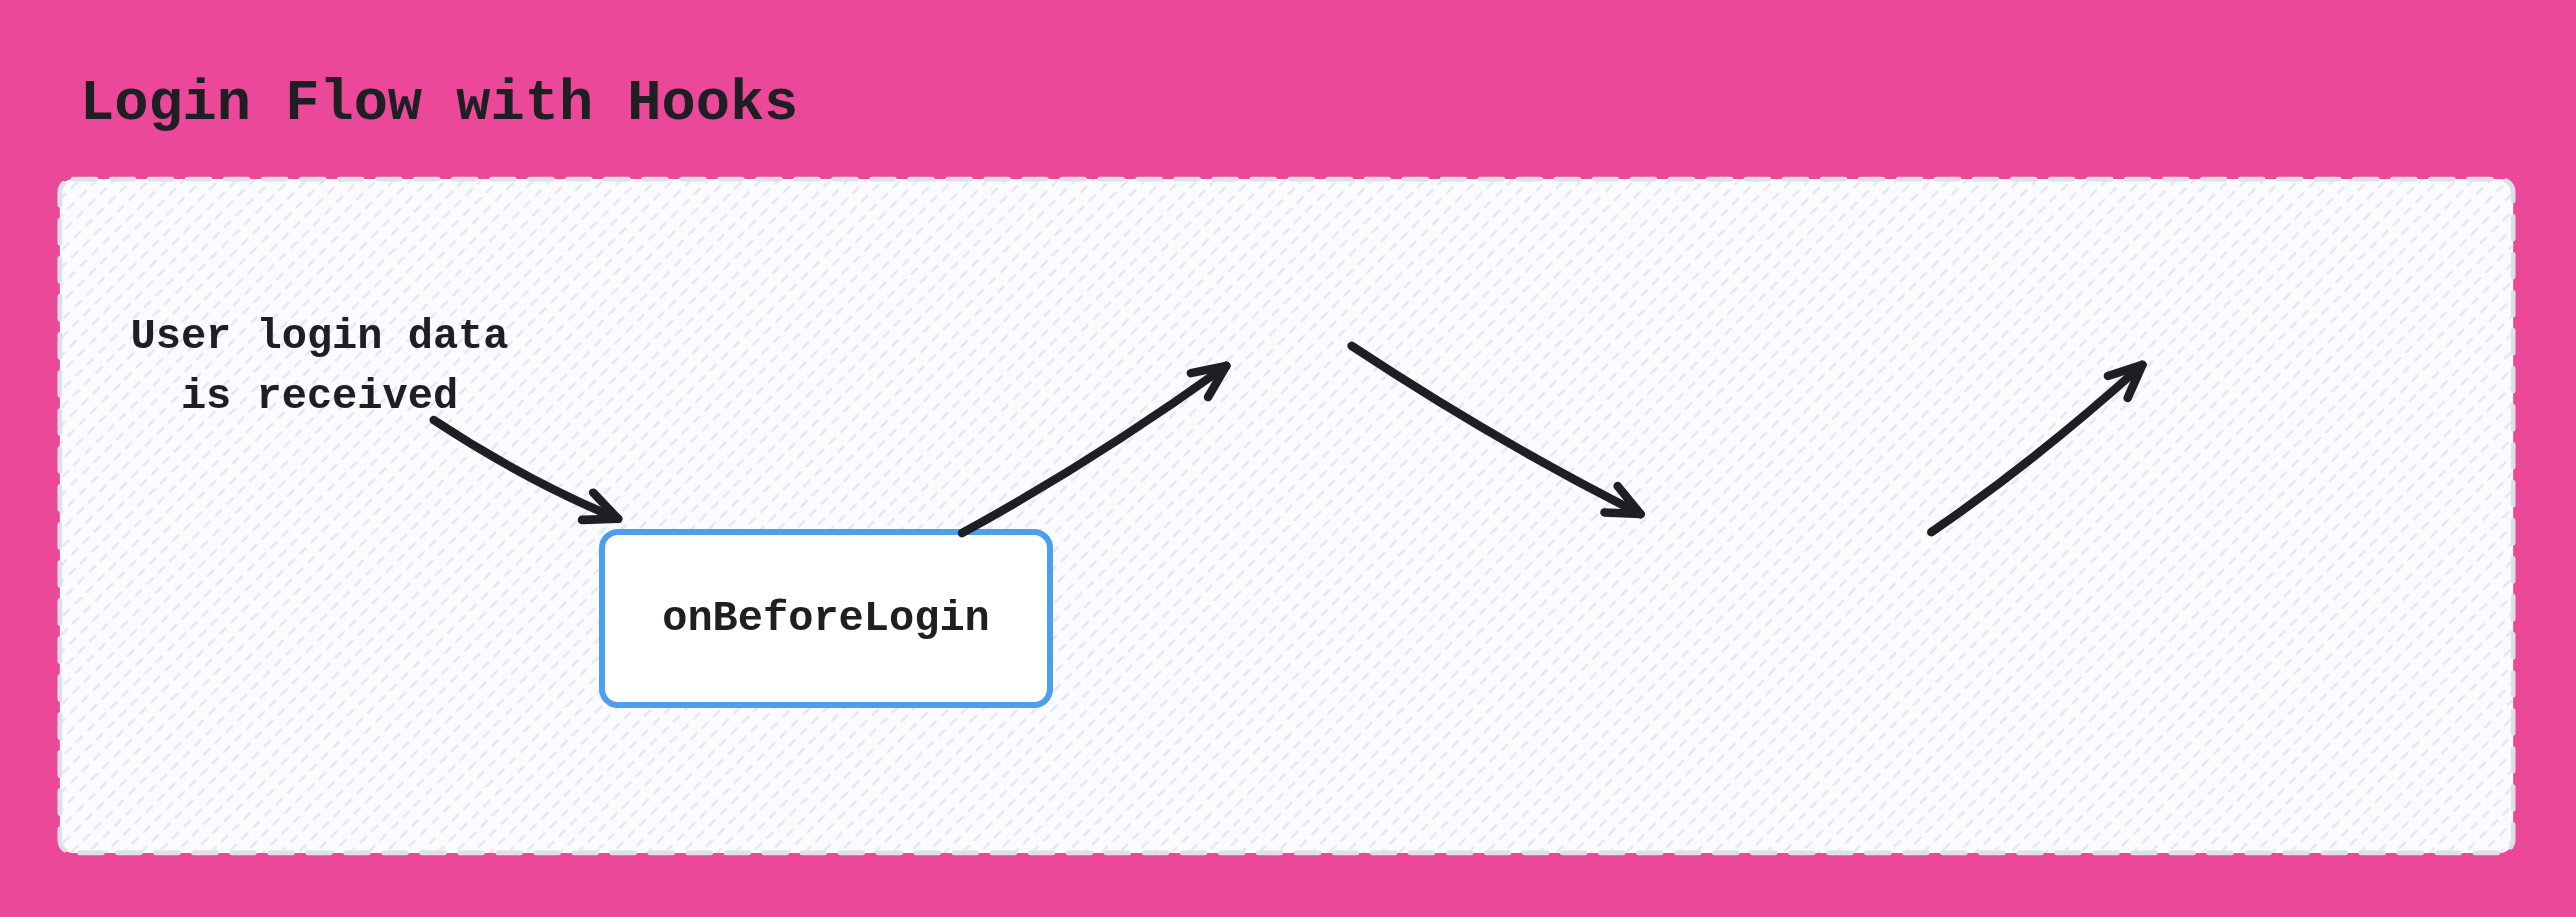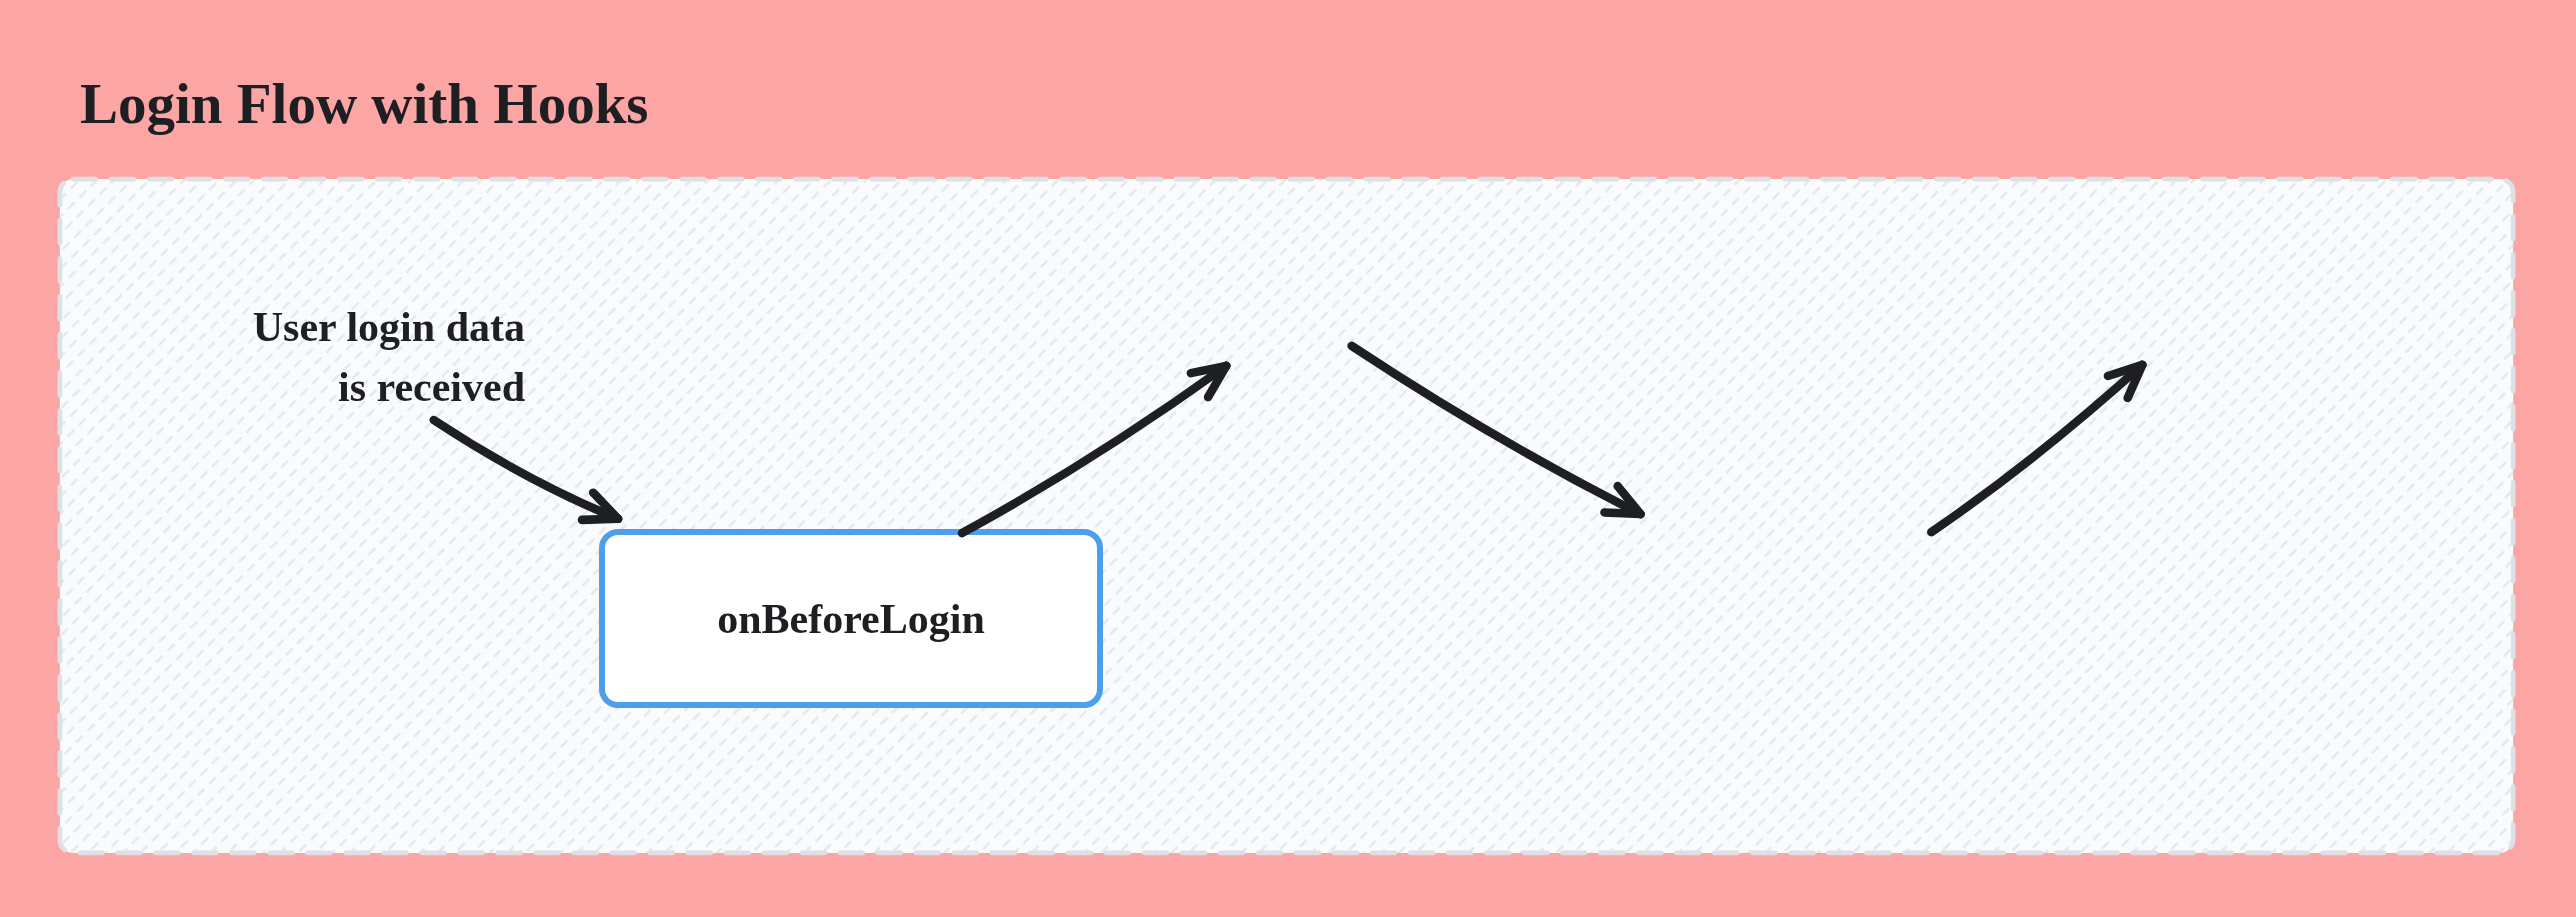--- a/index.html
+++ b/index.html
@@ -1,22 +1,22 @@
 <!DOCTYPE html>
 <html style="font-size:15px"><head>
 <meta charset="utf-8">
 <style>
   html,body{margin:0;padding:0;background:#f8f9fa;}
-  .page{position:relative;width:2576px;height:917px;background:#fca5a5;
-        font-family:Liberation Serif, serif;overflow:hidden;}
+  .page{position:relative;width:2576px;height:917px;background:#ec4899;
+        font-family:Liberation Mono, monospace;overflow:hidden;}
   .title{position:absolute;left:80px;top:70px;font-size:57px;line-height:68px;
          font-weight:700;color:#1e1f23;letter-spacing:0;}
   .frame{position:absolute;left:57px;top:176px;width:2459px;height:680px;}
   .frame svg{position:absolute;left:0;top:0;}
-  .node{position:absolute;width:504px;height:179px;background:#ffffff;
+  .node{position:absolute;width:454px;height:179px;background:#ffffff;
         border:6.7px solid #4d9eeb;border-radius:19px;box-sizing:border-box;
         display:flex;align-items:center;justify-content:center;}
   .node-label{font-size:42px;font-weight:700;color:#1e1f23;}
   .ann{position:absolute;font-size:42px;font-weight:700;color:#1e1f23;
        text-align:center;white-space:pre-line;line-height:60px;}
   #arrows{position:absolute;left:0;top:0;pointer-events:none;}
 </style>
 </head>
 <body>
 
@@ -29,21 +29,21 @@
       <defs>
         <pattern id="hatch" width="17" height="13" patternUnits="userSpaceOnUse" patternTransform="rotate(-45)">
           <line x1="2" y1="6.5" x2="10" y2="6.5" stroke="#e4e7eb" stroke-width="2.6" stroke-linecap="round"></line>
         </pattern>
       </defs>
       <rect x="3" y="3" width="2581" height="709" rx="14" fill="#fafbfc"></rect>
       <rect x="3" y="3" width="2581" height="709" rx="14" fill="url(#hatch)" stroke="#dde0e5" stroke-width="5" stroke-dasharray="24 16" stroke-linecap="round"></rect>
     </svg>
   </div>
 
-  <div class="ann" style="left:114px;top:297px;width:411px;text-align:right;">User login data
+  <div class="ann" style="left:114px;top:307px;width:411px;">User login data
 is received</div>
 
 
 
   <div class="node" style="left:599px;top:529px;">
     <span class="node-label">onBeforeLogin</span>
   </div>
 
 
   <svg id="arrows" width="2576" height="917" viewBox="0 0 2710 965">

